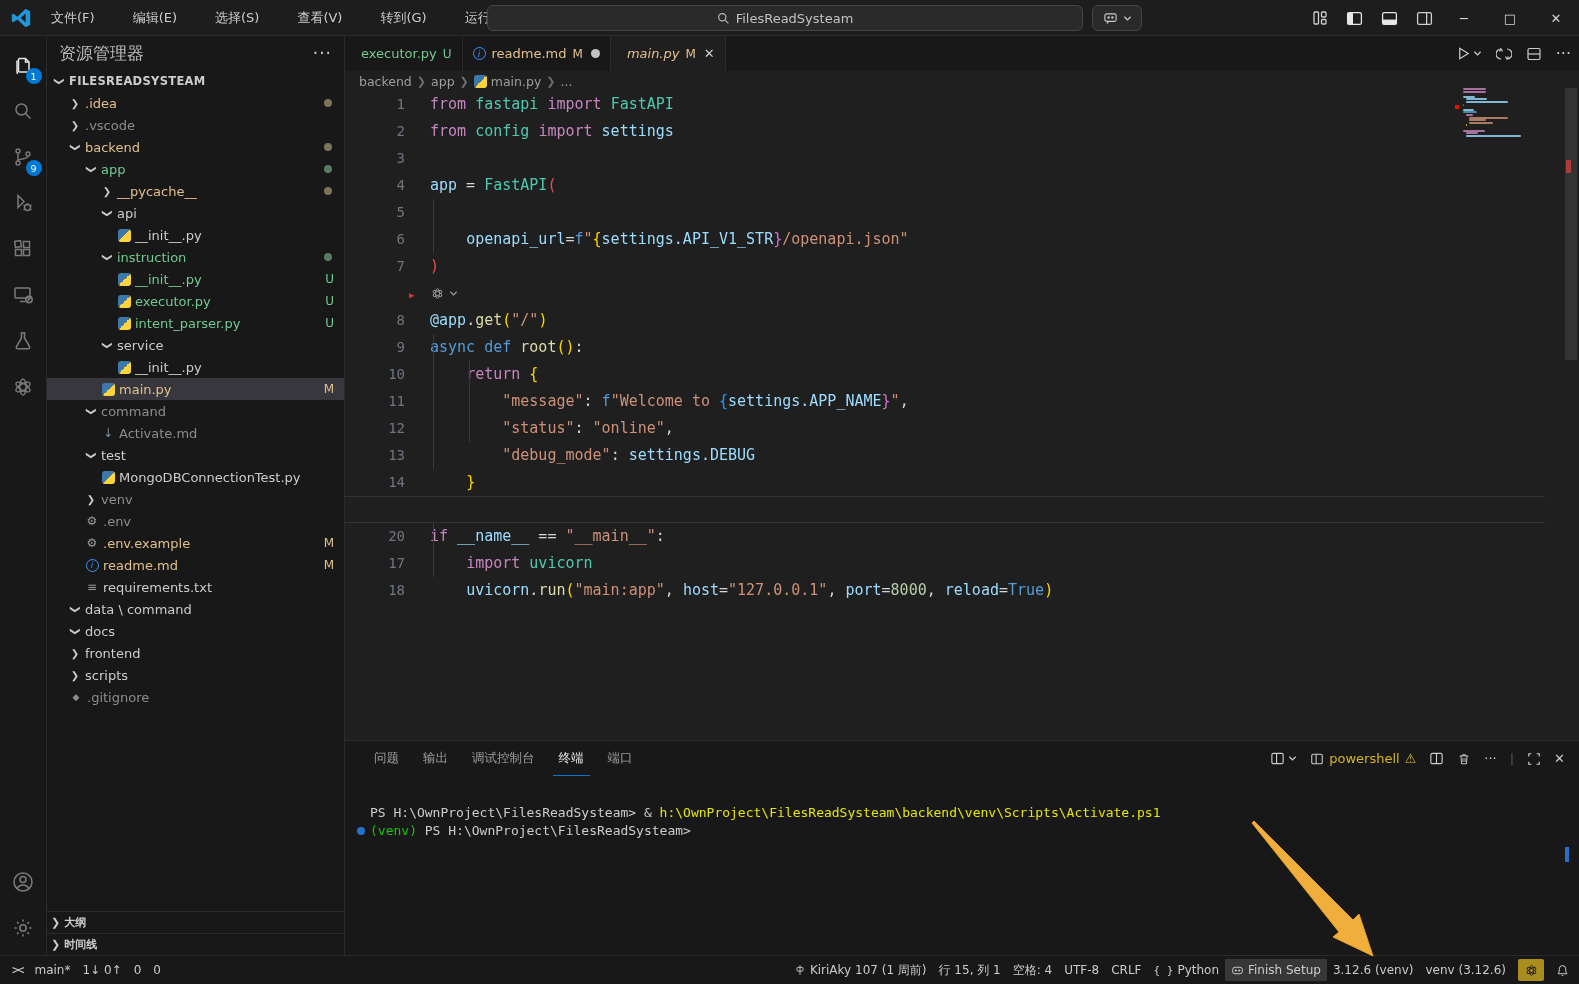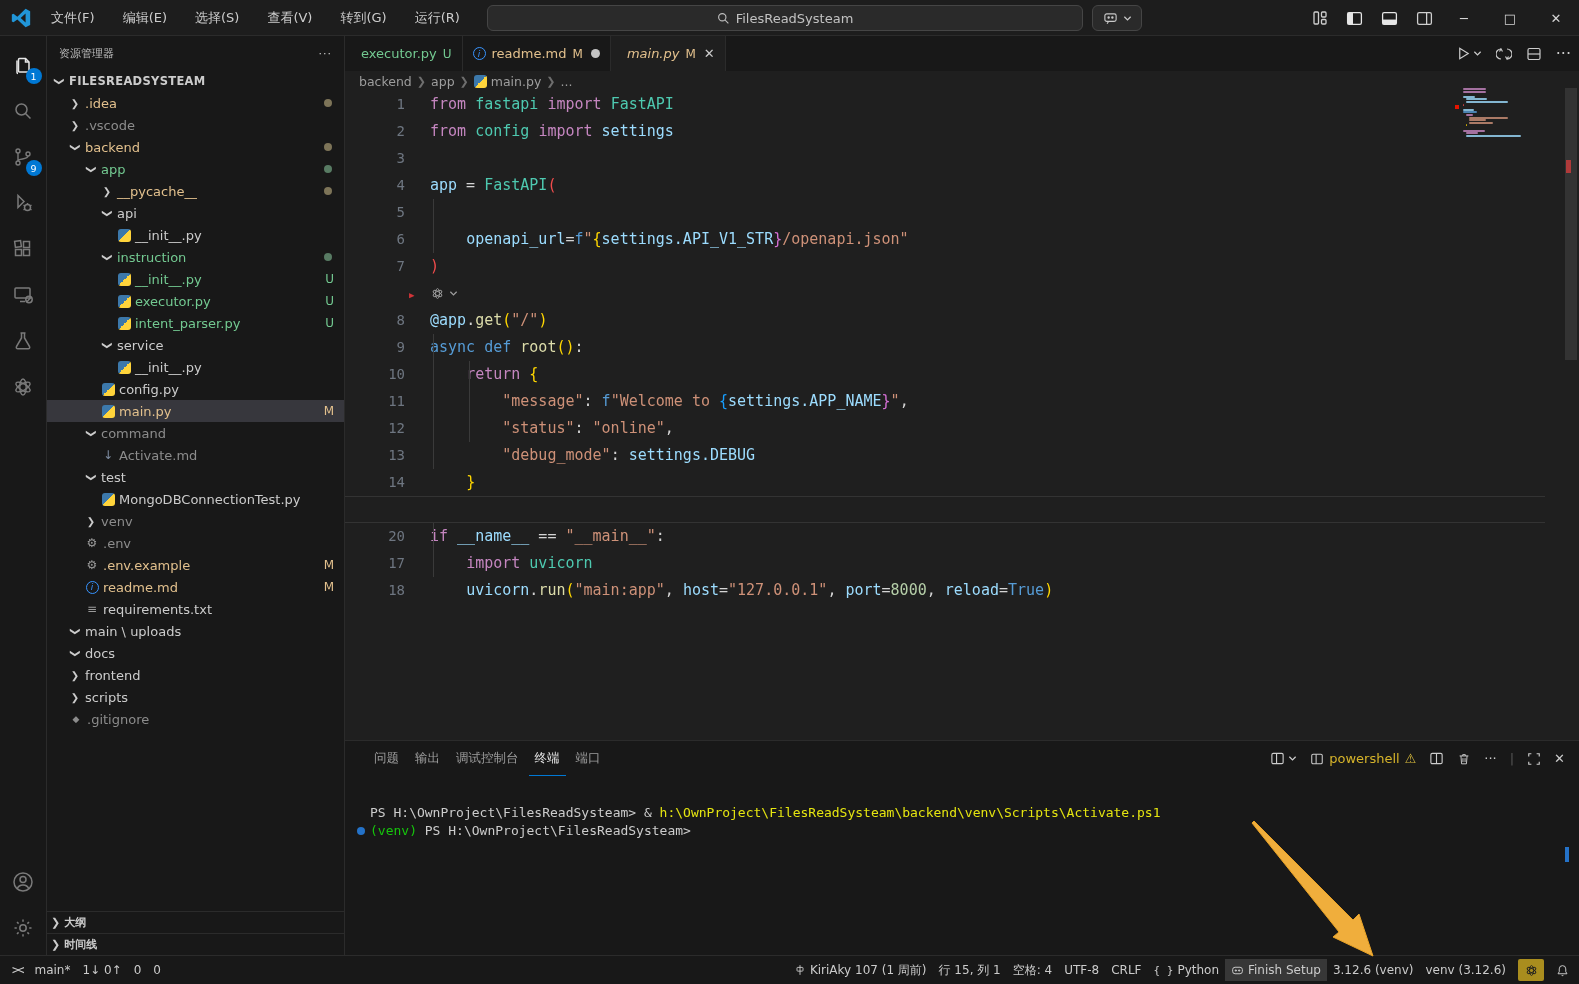--- a/index.html
+++ b/index.html
@@ -4,21 +4,21 @@
 <style>
   * { margin:0; padding:0; box-sizing:border-box; }
   html,body { width:1579px; height:984px; overflow:hidden; background:#1f1f1f;
     font-family:"DejaVu Sans","Liberation Sans",sans-serif; color:#cccccc; }
   svg { display:block; }
 
   
   .titlebar { position:absolute; left:0; top:0; width:1579px; height:36px;
     background:#1d1d1d; border-bottom:1px solid #2b2b2b; display:flex; align-items:center; }
   .vslogo { width:22px; height:22px; margin:0 10px 0 10px; }
-  .menus { display:flex; gap:10px; font-size:13px; }
+  .menus { display:flex; gap:20px; font-size:13px; }
   .menus .menu { padding:4px 9px; border-radius:5px; color:#cccccc; cursor:default; }
   .nav-arrows { display:flex; gap:14px; margin-left:14px; font-size:16px; color:#cfcfcf; }
   .nav-arrows .fwd { color:#8a8a8a; }
   .searchbox { position:absolute; left:487px; top:5px; width:596px; height:26px;
     background:#2a2a2a; border:1px solid #454545; border-radius:6px;
     display:flex; align-items:center; justify-content:center; gap:6px; font-size:13px; color:#c2c2c2; }
   .copilot-btn { position:absolute; left:1092px; top:5px; width:50px; height:26px;
     background:#2a2a2a; border:1px solid #454545; border-radius:6px;
     display:flex; align-items:center; justify-content:center; gap:5px; color:#c9c9c9; }
   .layout-controls { position:absolute; right:146px; top:0; height:36px; display:flex; align-items:center; gap:18px; }
@@ -30,21 +30,21 @@
     border-right:1px solid #2b2b2b; display:flex; flex-direction:column; align-items:center; padding-top:6px; }
   .act { position:relative; width:47px; height:46px; display:flex; align-items:center; justify-content:center; color:#7a7a7a; }
   .act.active { color:#e7e7e7; }
   .act .badge { position:absolute; right:5px; bottom:4px; min-width:16px; height:16px; border-radius:9px;
     background:#0078d4; color:#fff; font-size:9.5px; display:flex; align-items:center; justify-content:center; padding:0 3px; }
   .act-bottom { margin-top:auto; display:flex; flex-direction:column; align-items:center; margin-bottom:4px; }
 
   
   .sidebar { position:absolute; left:47px; top:36px; width:298px; bottom:29px; background:#181818;
     border-right:1px solid #2b2b2b; font-size:13px; }
-  .sb-header { height:34px; display:flex; align-items:center; padding:0 12px; font-size:11px; color:#bbbbbb;text-align:right; }
+  .sb-header { height:34px; display:flex; align-items:center; padding:0 12px; font-size:17px; color:#bbbbbb;text-align:right; }
   .sb-header .dots { margin-left:auto; color:#cccccc; letter-spacing:1px; }
   .tree { position:absolute; left:0; right:0; top:34px; bottom:44px; overflow:hidden; }
   .row { position:relative; height:22px; display:flex; align-items:center; white-space:nowrap; cursor:default; }
   .row.sel { background:#37373d; }
   .row .chev { width:16px; text-align:center; color:#cccccc; font-size:10px; flex:none; }
   .row .ficon { width:18px; flex:none; display:flex; justify-content:center; }
   .row .lbl { overflow:hidden; text-overflow:ellipsis; padding-left:2px; }
   .row .gitbadge { position:absolute; right:10px; font-size:12px; }
   .row .gitdot { position:absolute; right:12px; width:8px; height:8px; border-radius:50%; }
   .c-norm { color:#cccccc; } .c-mod { color:#e2c08d; } .c-unt { color:#73c991; } .c-ign { color:#8c8c8c; }
@@ -86,21 +86,21 @@
   .ghost-icons { position:absolute; left:85px; display:flex; align-items:center; gap:4px; color:#9d9d9d; }
   .minimap { position:absolute; right:33px; top:52px; width:83px; height:52px; }
   .minimap .mrow { position:absolute; height:2px; border-radius:1px; opacity:.8; }
   .mm-reddot { position:absolute; width:4px; height:4px; background:#e51400; }
   .scrollbar { position:absolute; right:2px; top:52px; width:12px; height:272px; background:rgba(121,121,121,.22); }
   .ov-red { position:absolute; right:8px; top:124px; width:5px; height:13px; background:#b03a3a; }
 
   
   .panel { position:absolute; left:0; right:0; bottom:0; height:215px; background:#181818; border-top:1px solid #2b2b2b; }
   .panel-header { position:absolute; left:0; top:0; right:0; height:35px; display:flex; align-items:center; }
-  .ptabs { display:flex; gap:4px; padding-left:23px; font-size:12.5px; }
+  .ptabs { display:flex; gap:12px; padding-left:23px; font-size:12.5px; }
   .ptab { padding:0 6px; height:35px; line-height:33px; color:#9d9d9d; }
   .ptab.active { color:#e7e7e7; border-bottom:1px solid #0078d4; }
   .pactions { margin-left:auto; display:flex; align-items:center; gap:13px; padding-right:14px; color:#cccccc; font-size:13px; }
   .pactions .shell-lbl { color:#d6b42a; display:flex; align-items:center; gap:5px; }
   .pactions .divider { color:#555; }
   .term { position:absolute; left:25px; top:63px; right:20px; font-family:"DejaVu Sans Mono","Liberation Mono",monospace;
     font-size:13px; line-height:18px; white-space:pre; }
   .term .tw{color:#cccccc}.term .ty{color:#e5e510}.term .tg{color:#16c60c}
   .term-dot { position:absolute; left:-13px; top:5px; width:8px; height:8px; border-radius:50%; background:#2472c8; }
   .termline { position:relative; }
@@ -352,26 +352,20 @@
       <div class="row" style="padding-left: 52px;">
         <span class="chev" style="transform: rotate(90deg);">❯</span>
         <span class="lbl c-norm">service</span>
       </div>
       <div class="row" style="padding-left: 68px;">
         <span class="ficon">
           <span class="pyicon"></span>
         </span>
         <span class="lbl c-norm">__init__.py</span>
       </div>
-      <div class="row" style="padding-left: 52px;">
-        <span class="ficon">
-          <span class="pyicon"></span>
-        </span>
-        <span class="lbl c-norm">config.py</span>
-      </div>
       <div class="row sel" style="padding-left: 52px;">
         <span class="ficon">
           <span class="pyicon"></span>
         </span>
         <span class="lbl c-mod">main.py</span>
         <span class="gitbadge c-mod">M</span>
       </div>
       <div class="row" style="padding-left: 36px;">
         <span class="chev" style="transform: rotate(90deg);">❯</span>
         <span class="lbl c-ign">command</span>
@@ -417,21 +411,21 @@
         <span class="gitbadge c-mod">M</span>
       </div>
       <div class="row" style="padding-left: 36px;">
         <span class="ficon">
           <span class="mini" style="color: rgb(154, 154, 154);">≡</span>
         </span>
         <span class="lbl c-norm">requirements.txt</span>
       </div>
       <div class="row" style="padding-left: 20px;">
         <span class="chev" style="transform: rotate(90deg);">❯</span>
-        <span class="lbl c-norm">main \ uploads</span>
+        <span class="lbl c-norm">data \ command</span>
       </div>
       <div class="row" style="padding-left: 20px;">
         <span class="chev" style="transform: rotate(90deg);">❯</span>
         <span class="lbl c-norm">docs</span>
       </div>
       <div class="row" style="padding-left: 20px;">
         <span class="chev">❯</span>
         <span class="lbl c-norm">frontend</span>
       </div>
       <div class="row" style="padding-left: 20px;">

